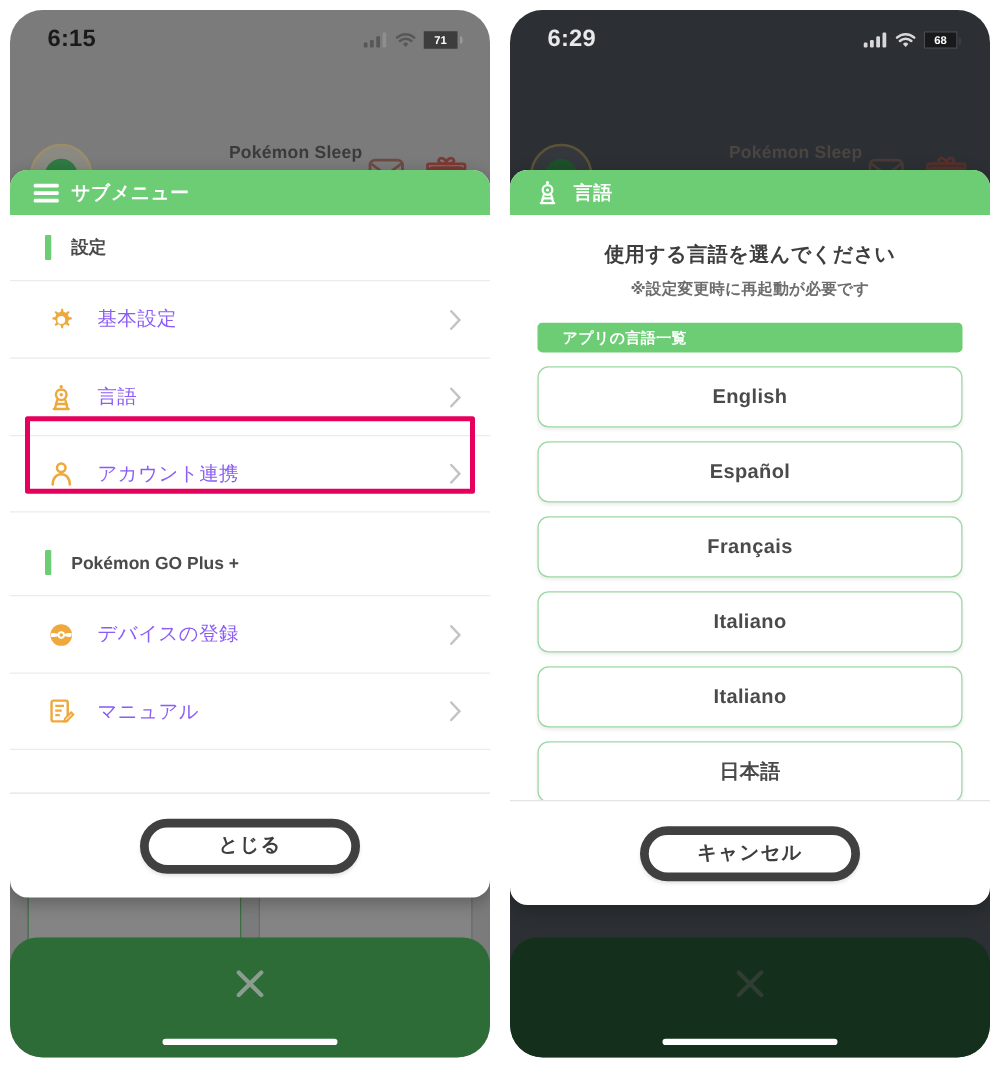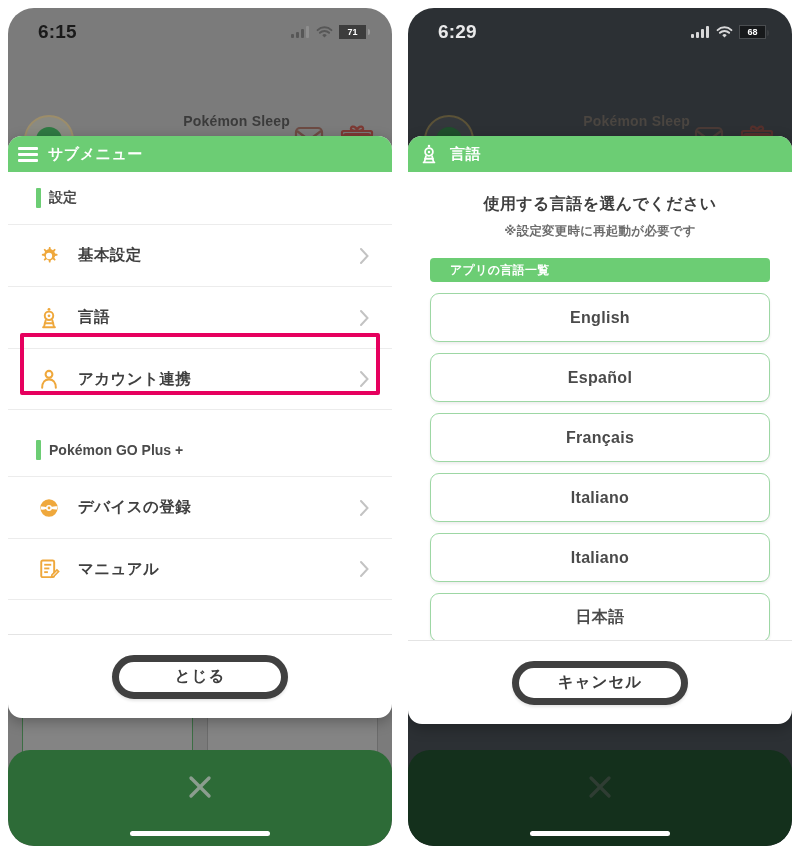--- a/index.html
+++ b/index.html
@@ -141,44 +141,44 @@
     overflow: hidden;
     box-shadow: 0 4px 14px rgba(0,0,0,.28);
     display: flex; flex-direction: column;
   }
   .sheet.left-sheet { top: 128px; height: 582px; }
   .sheet.right-sheet { top: 128px; height: 588px; }
 
   .sheet-head {
     height: 36px; background: #6ccd74;
     display: flex; align-items: center; gap: 10px;
-    padding: 0 0 0 10px; flex: none;
+    padding: 0 0 0 19px; flex: none;
   }
   .sheet-head .title { font-size: 15px; font-weight: 700; color: #ffffff; letter-spacing: .5px; }
   .hamburger { width: 20px; height: 15px; display: flex; flex-direction: column; justify-content: space-between; flex:none;}
   .hamburger i { display: block; height: 3px; background: #fff; border-radius: 1px; }
 
   
   .sheet-body { flex: 1; overflow: hidden; position: relative; }
   .section-label {
-    display: flex; align-items: center; gap: 8px;
+    display: flex; align-items: center; gap: 16px;
     height: 52px; padding: 0 0 0 28px;
   }
   .section-label .bar { width: 5px; height: 20px; background: #6ccd74; border-radius: 1px; flex: none; }
   .section-label .txt { font-size: 14px; font-weight: 700; color: #4a4a4a; }
 
   .menu-row {
     position: relative;
     height: 62px;
     display: flex; align-items: center;
     padding: 0 22px 0 28px;
     border-top: 1px solid #ececec;
   }
   .menu-row .m-icon { width: 26px; height: 26px; flex: none; display:flex; align-items:center; justify-content:center;}
-  .menu-row .m-label { margin-left: 16px; font-size: 15.5px; font-weight: 700; color: #404040; flex: 1; letter-spacing:.4px;}
+  .menu-row .m-label { margin-left: 16px; font-size: 15.5px; font-weight: 400; color: #8b5cf6; flex: 1; letter-spacing:.4px;}
   .chev { width: 11px; height: 18px; flex:none; }
   .menu-row.last { border-bottom: 1px solid #ececec; }
 
   .highlight-box {
     position: absolute;
     left: 12px; right: 12px;
     border: 4px solid #e6005e;
     border-radius: 2px;
     pointer-events: none;
   }

